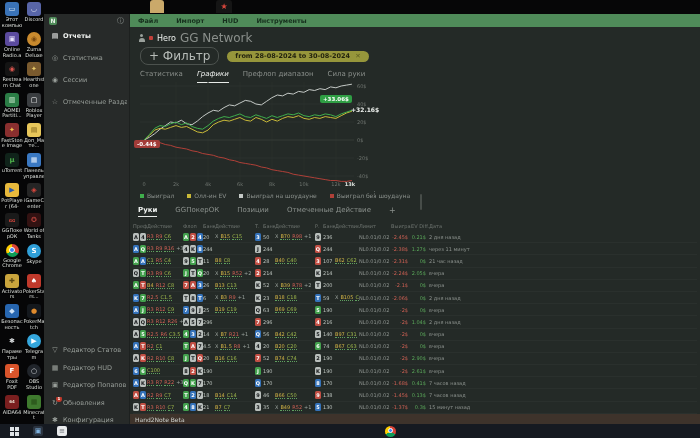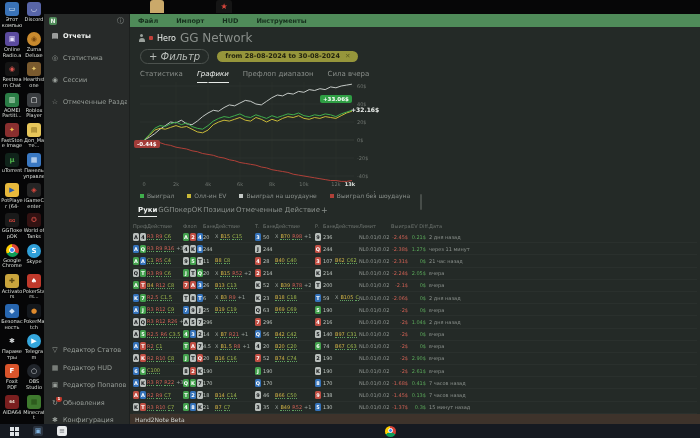--- a/index.html
+++ b/index.html
@@ -31,35 +31,35 @@
   .menubar{position:absolute;left:0;top:0;width:100%;height:13px;background:#4f8b59;display:flex;align-items:center;gap:18px;padding-left:8px;}
   .menubar span{font-size:6.5px;font-weight:bold;color:#17301e;}
   .hero-row{position:absolute;left:8px;top:19px;height:10px;display:flex;align-items:center;gap:4px;}
   .person{position:relative;width:7px;height:8px;}
   .person:before{content:"";position:absolute;left:2px;top:0;width:3px;height:3px;border-radius:50%;background:#9aa19c;}
   .person:after{content:"";position:absolute;left:0.5px;top:3.5px;width:6px;height:4px;border-radius:3px 3px 0 0;background:#9aa19c;}
   .ggdot{width:4px;height:4px;border-radius:1px;background:#c2403a;}
   .hero-name{font-size:8px;font-weight:normal;color:#eef1ee;}
   .hero-net{font-size:12px;color:#8a8f8b;}
   .filter-row{position:absolute;left:10px;top:35px;height:14px;display:flex;align-items:center;gap:8px;}
-  .filter-btn{border:1px solid #4c524e;border-radius:8px;padding:1px 8px;font-size:10px;color:#b7bcb8;font-style:italic;}
+  .filter-btn{border:1px solid #4c524e;border-radius:8px;padding:1px 8px;font-size:12px;color:#b7bcb8;}
   .filter-chip{background:#96963b;border-radius:8px;padding:1.5px 8px;font-size:6.5px;font-weight:bold;color:#23230e;display:flex;gap:5px;align-items:center;}
   .filter-chip .x{color:#5c5c20;font-weight:bold;}
   .tabs{position:absolute;left:10px;top:56px;height:13px;display:flex;gap:14px;}
   .tabs .tab{font-size:7px;color:#8a8f8b;padding-bottom:2px;}
   .tabs .tab.active{color:#f1f3f1;border-bottom:1.5px solid #e8ebe8;font-style:italic;}
   
   .chart-badge{position:absolute;font-size:5.5px;font-weight:bold;color:#fff;border-radius:2px;padding:1px 3px;z-index:5;}
   .end-label{position:absolute;font-size:6px;font-weight:bold;color:#eef1ee;z-index:5;}
   .legend{position:absolute;left:10px;top:178px;display:flex;gap:13px;align-items:center;}
   .legend .li{display:flex;align-items:center;gap:3px;font-size:6px;color:#8a908c;}
   .legend .sw{width:4px;height:4px;}
   .kebab{position:absolute;left:241px;top:176px;font-size:7px;color:#8a908c;}
   .scrollthumb{position:absolute;left:290px;top:180px;width:2px;height:16px;background:#474d49;border-radius:1px;}
-  .subtabs{position:absolute;left:8px;top:192px;height:13px;display:flex;gap:1px;align-items:flex-start;}
+  .subtabs{position:absolute;left:8px;top:192px;height:13px;display:flex;gap:18px;align-items:flex-start;}
   .subtabs .stab{font-size:7px;color:#8a908c;padding-bottom:2px;}
   .subtabs .stab.active{color:#f1f3f1;font-weight:bold;border-bottom:1.5px solid #e8ebe8;}
   .subtabs .plus{font-size:8px;color:#8a908c;}
   
   .tgrid{display:grid;grid-template-columns:14px 36px 20px 12px 40px 8px 12px 40px 8px 12px 24px 32px 20px 18px 42px;align-items:center;}
   .thead{position:absolute;left:3px;top:207px;width:564px;height:10px;font-size:5px;color:#6f7571;}
   .thead div{white-space:nowrap;overflow:hidden;}
   .rows{position:absolute;left:3px;top:217px;width:564px;}
   .trow{height:12.2px;border-bottom:1px solid #2a302d;font-size:5px;color:#b9c0bb;}
   .trow>div{white-space:nowrap;overflow:hidden;}
@@ -271,21 +271,21 @@
       <span class="filter-chip">
         <span>from 28-08-2024 to 30-08-2024</span>
         <span class="x">✕</span>
       </span>
     </div>
 
     <div class="tabs" id="tabs">
         <span class="tab">Статистика</span>
         <span class="tab active">Графики</span>
         <span class="tab">Префлоп диапазон</span>
-        <span class="tab">Сила вчера</span>
+        <span class="tab">Сила руки</span>
       </div>
 
     <svg id="chart" style="position:absolute;left:4px;top:68px;" width="292" height="110">
         <line x1="42" y1="0" x2="42" y2="98" stroke="#282e2b" stroke-width="1"></line>
         <line x1="74" y1="0" x2="74" y2="98" stroke="#282e2b" stroke-width="1"></line>
         <line x1="106" y1="0" x2="106" y2="98" stroke="#282e2b" stroke-width="1"></line>
         <line x1="138" y1="0" x2="138" y2="98" stroke="#282e2b" stroke-width="1"></line>
         <line x1="170" y1="0" x2="170" y2="98" stroke="#282e2b" stroke-width="1"></line>
         <line x1="202" y1="0" x2="202" y2="98" stroke="#282e2b" stroke-width="1"></line>
         <line x1="6" y1="4" x2="220" y2="4" stroke="#2b312e" stroke-width="1"></line>

